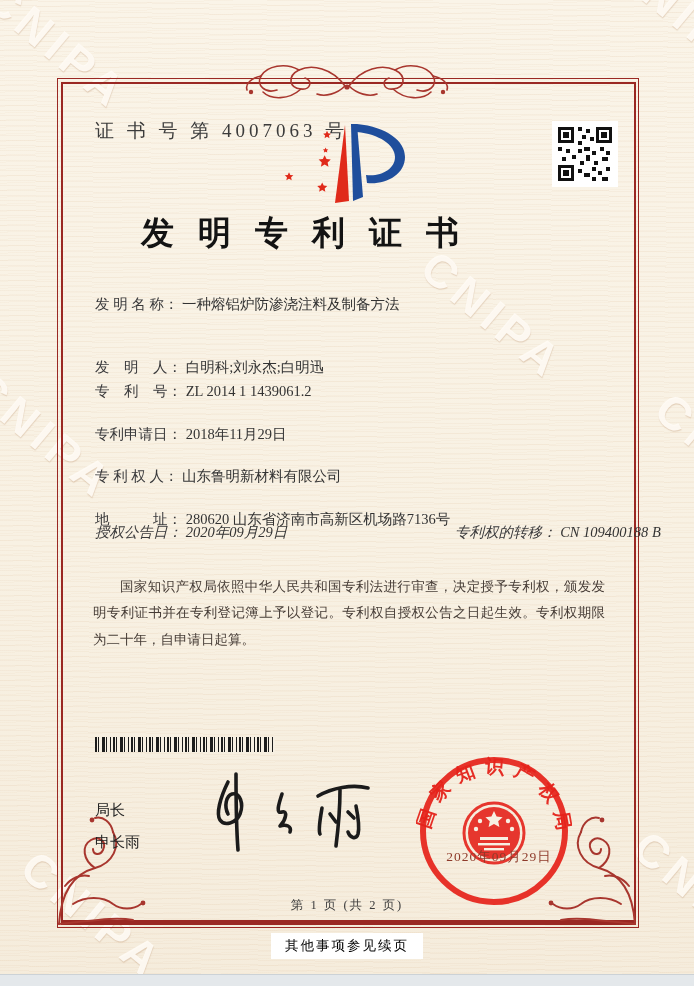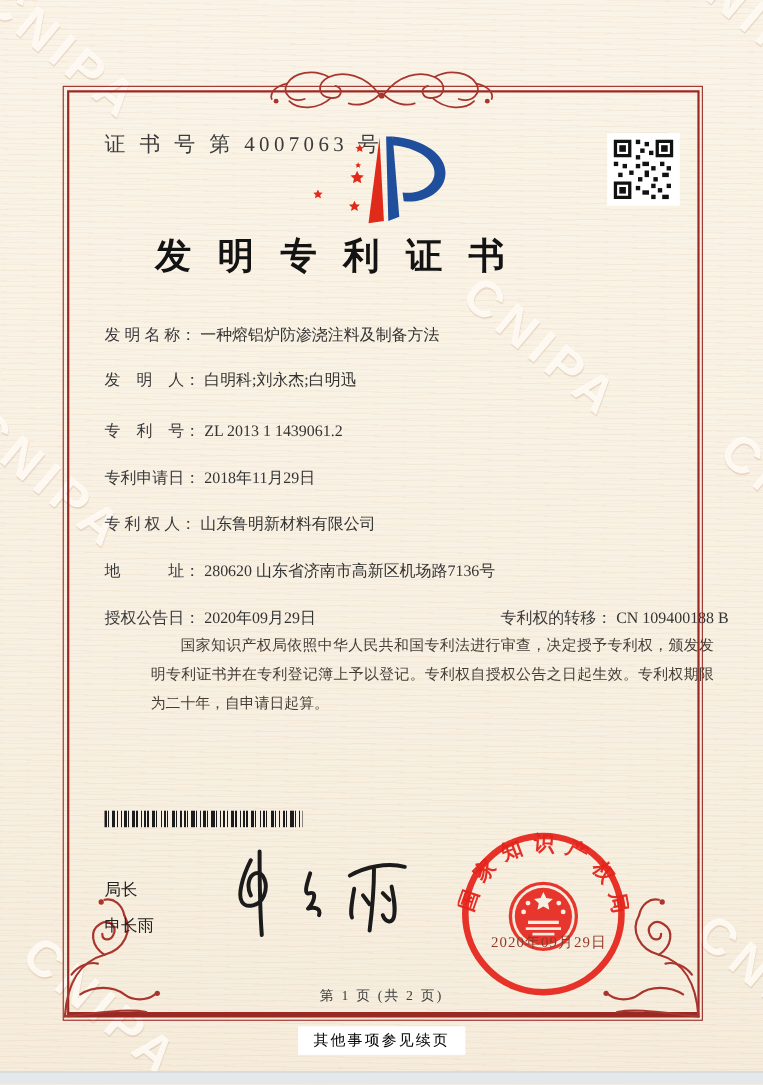--- a/index.html
+++ b/index.html
@@ -43,21 +43,21 @@
     position:absolute;left:0;top:211px;width:600px;text-align:center;
     font-size:33px;font-weight:600;color:#131313;
     letter-spacing:24px;text-indent:24px;
   }
   .field-row{position:absolute;left:95px;font-size:14.5px;color:#39393b;white-space:nowrap;}
   .field-label{display:inline-block;min-width:79px;color:#39393b;}
   .field-value{color:#333;}
   .grant-no{position:absolute;left:360px;top:0;}
   .body-text{
     position:absolute;left:93px;top:574px;width:512px;
-    font-size:13.5px;line-height:1.95;color:#463c36;text-align:justify;margin-left:44px;
+    font-size:13.5px;line-height:1.95;color:#463c36;text-align:justify;
   }
   .body-text p{margin:0;text-indent:2em;}
   .barcode{
     position:absolute;left:95px;top:737px;width:180px;height:15px;
     background:repeating-linear-gradient(90deg,
       #1c1c1c 0 2px,#f6efe2 2px 3px,#1c1c1c 3px 4px,#f6efe2 4px 7px,
       #1c1c1c 7px 10px,#f6efe2 10px 11px,#1c1c1c 11px 12px,#f6efe2 12px 15px,
       #1c1c1c 15px 16px,#f6efe2 16px 18px);
   }
   .director{position:absolute;left:95px;top:795px;font-size:15px;color:#222;line-height:2.1;}
@@ -198,41 +198,41 @@
       </g>
     </svg>
   </div>
 
   <div class="title">发明专利证书</div>
 
   <div class="field-row" style="top:295px;">
     <span class="field-label">发 明 名 称：</span>
     <span class="field-value">一种熔铝炉防渗浇注料及制备方法</span>
   </div>
-  <div class="field-row" style="top:336px;">
+  <div class="field-row" style="top:358px;">
     <span class="field-label">发　明　人：</span>
     <span class="field-value">白明科;刘永杰;白明迅</span>
   </div>
   <div class="field-row" style="top:382px;">
     <span class="field-label">专　利　号：</span>
-    <span class="field-value">ZL 2013 1 1439061.2</span>
+    <span class="field-value">ZL 2014 1 1439061.2</span>
   </div>
   <div class="field-row" style="top:425px;">
     <span class="field-label">专利申请日：</span>
     <span class="field-value">2018年11月29日</span>
   </div>
   <div class="field-row" style="top:467px;">
     <span class="field-label">专 利 权 人：</span>
     <span class="field-value">山东鲁明新材料有限公司</span>
   </div>
   <div class="field-row" style="top:510px;">
     <span class="field-label">地　　　址：</span>
     <span class="field-value">280620 山东省济南市高新区机场路7136号</span>
   </div>
-  <div class="field-row" style="top:552px;width:510px;">
+  <div class="field-row" style="top:523px;width:510px;font-style:italic;">
     <span class="field-label">授权公告日：</span>
     <span class="field-value">2020年09月29日</span>
     <span class="grant-no">
       <span class="field-label" style="min-width:0;">专利权的转移：</span>
       <span class="field-value">CN 109400188 B</span>
     </span>
   </div>
 
   <div class="body-text">
     <p>国家知识产权局依照中华人民共和国专利法进行审查，决定授予专利权，颁发发明专利证书并在专利登记簿上予以登记。专利权自授权公告之日起生效。专利权期限为二十年，自申请日起算。</p>

